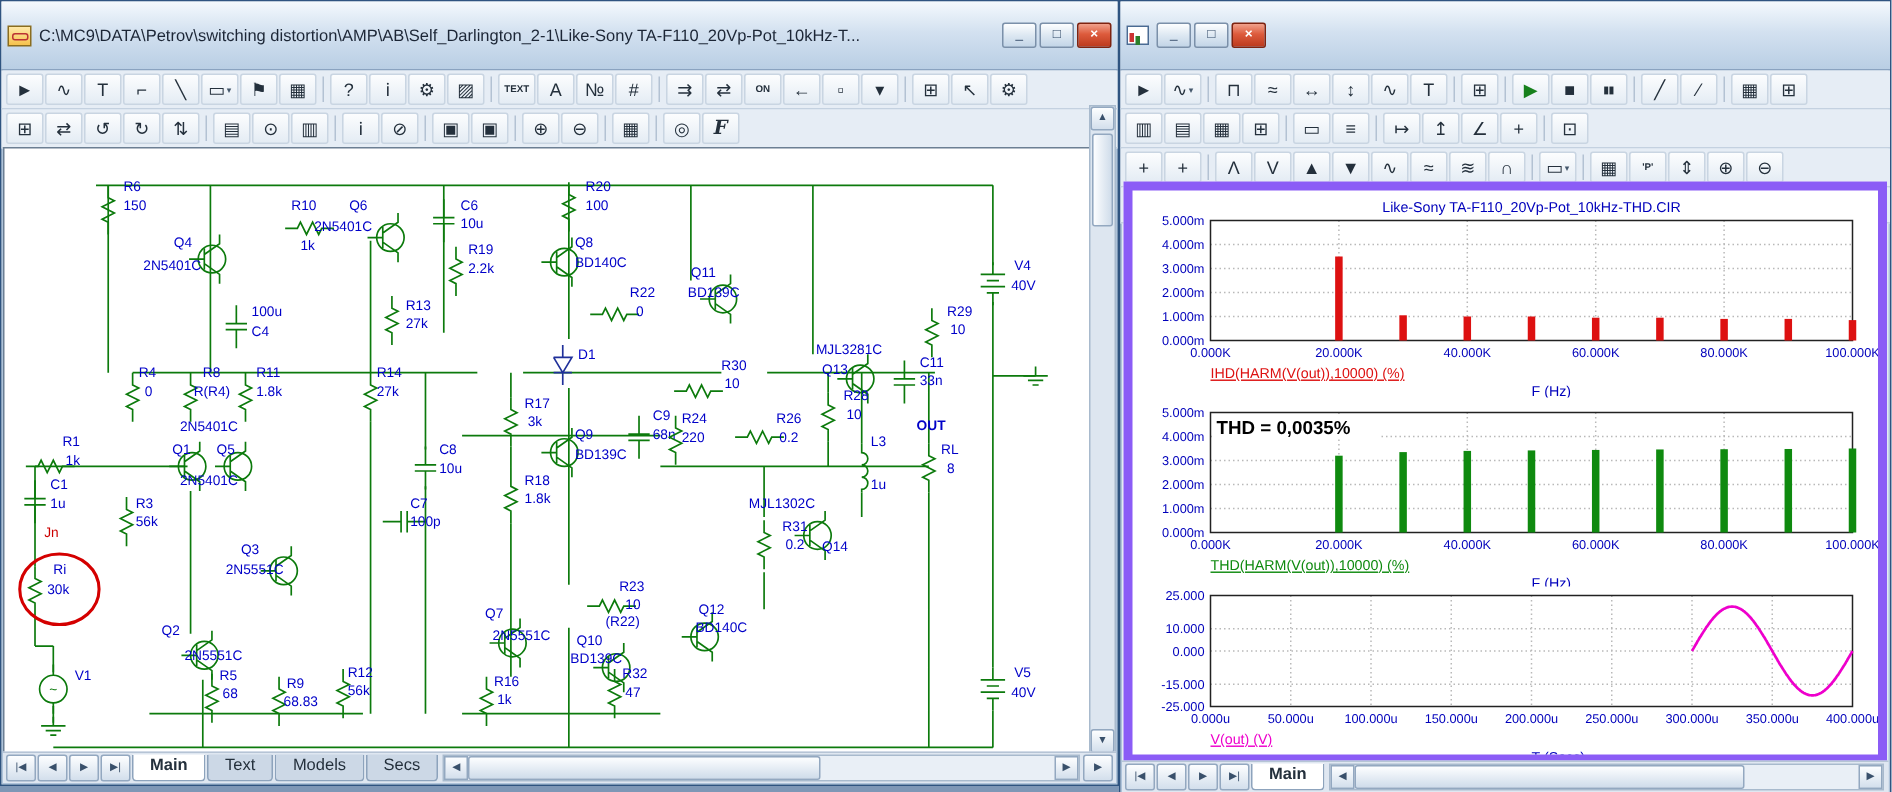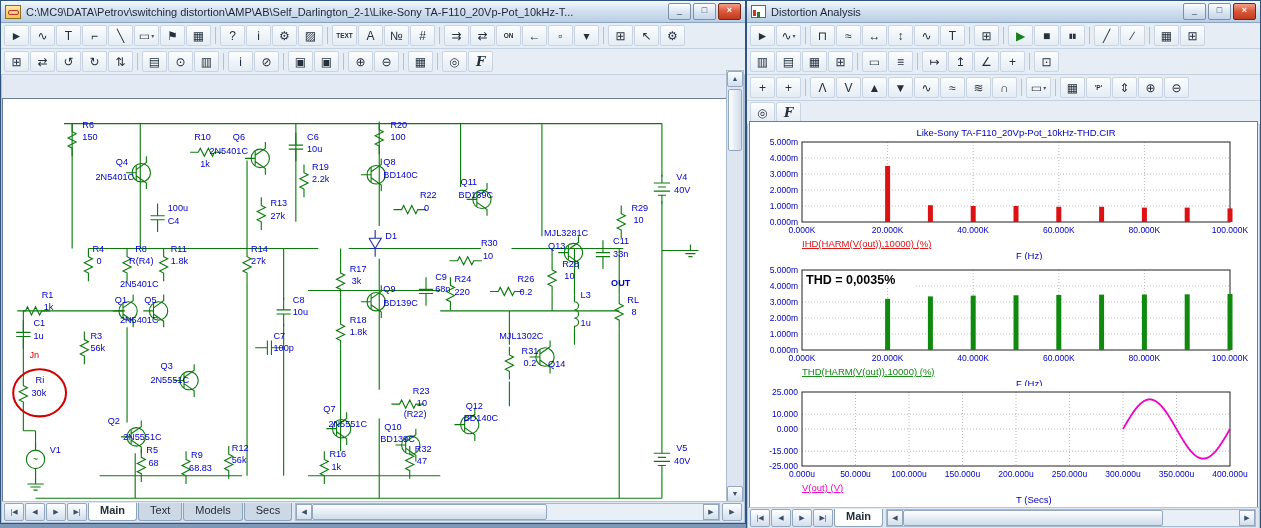--- a/index.html
+++ b/index.html
@@ -2,21 +2,21 @@
 <html><head>
 <meta charset="utf-8">
 <style>
   html,body{margin:0;padding:0;}
   body{width:1261px;height:528px;position:relative;overflow:hidden;background:#7e97b6;
        font-family:"Liberation Sans",sans-serif;-webkit-font-smoothing:antialiased;}
   .window{position:absolute;background:#e3eaf3;border:1px solid #2f5480;box-shadow:inset 0 0 0 1px #aec3da;}
   #left-window{left:0;top:0;width:744px;height:522px;}
   #right-window{left:746px;top:0;width:513px;height:528px;}
   .titlebar{height:21px;background:linear-gradient(#f4f9fd,#d3e1f0 45%,#b9cee4);display:flex;align-items:center;
-            gap:5px;padding:0 4px;border-bottom:1px solid #8aa3c0;}
+            gap:5px;padding:12px 4px;border-bottom:1px solid #8aa3c0;}
   .titlebar .title{flex:1;font-size:11px;color:#1c2636;white-space:nowrap;overflow:hidden;text-overflow:ellipsis;}
   .winbtns{display:flex;gap:2px;}
   .winbtn{width:21px;height:15px;border:1px solid #7b90a9;border-radius:2px;font-size:9px;line-height:13px;
           text-align:center;color:#2e4664;background:linear-gradient(#fdfeff,#dde8f2 50%,#c3d5e7);}
   .winbtn.close{background:linear-gradient(#f0a18c,#dd5b3c 45%,#bc3a1e);color:#fff;border-color:#7e2310;font-weight:bold;}
   .toolbar{display:flex;align-items:center;gap:1px;padding:2px 3px;background:#e6edf5;border-bottom:1px solid #c4d1e0;height:21px;}
   .tbtn{min-width:21px;height:19px;display:flex;align-items:center;justify-content:center;font-size:12px;color:#24303c;
         border:1px solid #c9d5e2;border-radius:2px;background:linear-gradient(#fcfdfe,#e4ecf4);padding:0 1px;cursor:default;}
   .tbtn .g.small{font-size:6.5px;font-weight:bold;letter-spacing:0;}
   .tbtn .g.serif{font-family:"DejaVu Serif",serif;font-style:italic;font-weight:bold;font-size:13px;}
@@ -36,21 +36,21 @@
           border:1px solid #93a8c0;border-radius:2px;}
   .tab{padding:0 11px;font-size:11px;line-height:15px;color:#24303c;background:#ccd8e6;border:1px solid #8da3bc;border-top:none;
        border-radius:0 0 3px 3px;margin-right:1px;}
   .tab.active{background:#fff;font-weight:bold;}
   .hscroll{flex:1;position:relative;background:#e9eff6;border:1px solid #a8bacd;margin:0 1px;}
   .hthumb{position:absolute;left:16px;top:0;bottom:0;width:55%;background:linear-gradient(#fdfeff,#cfdcea);border:1px solid #93a8c0;border-radius:2px;}
   .hl,.hr{position:absolute;top:0;bottom:0;width:14px;font-size:7px;line-height:14px;text-align:center;color:#39506b;
           background:linear-gradient(#fdfeff,#d3dfec);border:1px solid #93a8c0;}
   .hl{left:0;} .hr{right:0;}
   
-  #plots{position:absolute;left:2px;right:2px;top:120px;bottom:20px;background:#fff;border:1px solid #8b5cf6;overflow:hidden;text-decoration:underline;}
+  #plots{position:absolute;left:2px;right:2px;top:120px;bottom:20px;background:#fff;border:6px solid #8b5cf6;overflow:hidden;text-decoration:underline;}
   .chart{display:block;margin:0;}
   #app-icon{width:14px;height:12px;background:linear-gradient(#ffe9a8,#f5c24d);border:1px solid #8a6d1f;position:relative;flex:0 0 14px;}
   #app-icon:after{content:"";position:absolute;left:2px;top:4px;width:9px;height:3px;border:1px solid #b33;border-radius:2px;}
   #chart-icon{width:13px;height:11px;border:1px solid #4a6b93;background:#fff;position:relative;flex:0 0 13px;}
   #chart-icon:after{content:"";position:absolute;left:1px;bottom:1px;width:3px;height:6px;background:#c33;box-shadow:4px 2px 0 0 #2a7e2a;}
 </style>
 </head>
 <body>
 
 <div class="window" id="left-window">
@@ -528,21 +528,20 @@
       <div class="hthumb"></div>
       <div class="hr">▶</div>
     </div>
     <div class="navbtn">▶</div>
   </div>
 </div>
 
 <div class="window" id="right-window">
   <div class="titlebar">
     <div id="chart-icon"></div>
-    <div class="title">Distortion Analysis</div>
     <div class="winbtns">
       <div class="winbtn">_</div>
       <div class="winbtn">□</div>
       <div class="winbtn close">×</div>
     </div>
   </div>
   <div class="toolbar">
       <div class="tbtn">
         <span class="g">►</span>
       </div>

